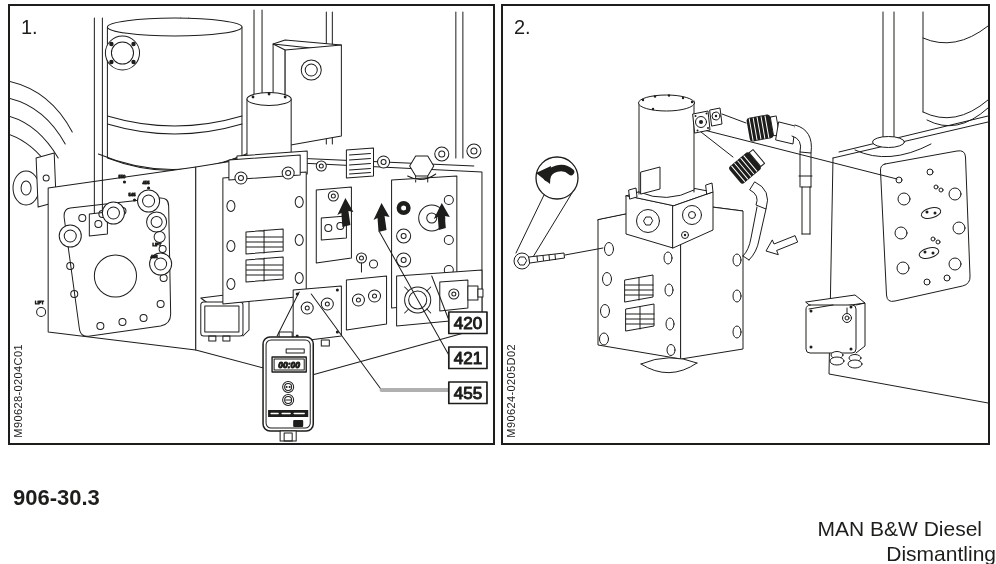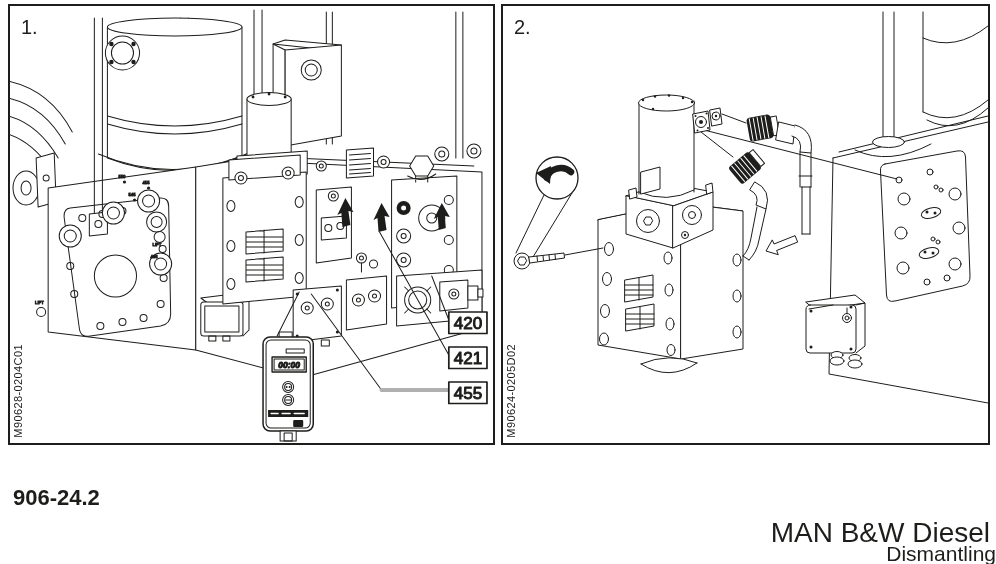--- a/index.html
+++ b/index.html
@@ -9,21 +9,21 @@
   #panel-1{left:8px;width:487px;}
   #panel-2{left:501px;width:489px;}
   .panel svg{position:absolute;left:0;top:0;width:100%;height:100%;}
   .panel-number{position:absolute;left:11px;top:11px;font-size:20px;line-height:1;color:#1d1d1b;z-index:3;}
   .figure-code{position:absolute;left:2px;bottom:5px;writing-mode:vertical-rl;transform:rotate(180deg);
                font-size:11px;letter-spacing:.4px;color:#1d1d1b;z-index:3;}
   .footer-text{position:absolute;white-space:nowrap;}
   #section-number{left:13px;top:485px;font-size:22px;font-weight:bold;}
   #page-title{left:26px;top:481px;width:970px;text-align:center;font-size:23px;font-weight:bold;}
   #page-subtitle{left:26px;top:518px;width:970px;text-align:right;font-size:21px;margin-top:24px;}
-  #brand-name{right:6px;top:517px;font-size:28px;}
+  #brand-name{right:14px;top:517px;font-size:21px;}
   svg text{font-family:"Liberation Sans",sans-serif;fill:#1d1d1b;}
   .lines{stroke:#1d1d1b;fill:none;stroke-width:1;stroke-linejoin:round;stroke-linecap:round;}
   .wfill{fill:#ffffff;}
   .dark{fill:#1d1d1b;stroke:none;}
   .gray-lead{stroke:#b0b0b0;stroke-width:4;}
   .callout-rect{fill:#fff;stroke:#1d1d1b;stroke-width:1.7;}
   .callout-text{font-size:17px;}
   .micro{font-size:4.2px;}
 </style>
 </head>
@@ -427,17 +427,17 @@
           <circle cx="19" cy="255" r="8" class="wfill"></circle>
           <path d="M23.5,255 L21.2,259 L16.8,259 L14.5,255 L16.8,251 L21.2,251 Z"></path>
           <path d="M26,251 L61,247 L61.5,252 L27,257 Z" class="wfill"></path>
           <path d="M34,250 L34.5,255 M40,249.5 L40.5,254.5 M46,249 L46.5,254 M52,248.5 L52.5,253.5"></path>
           <path d="M62,249 L100,242"></path>
         </g>
       </g>
     </svg>
   </div>
 
-  <div class="footer-text" id="section-number">906-24.2</div>
+  <div class="footer-text" id="section-number">906-30.3</div>
   <div class="footer-text" id="page-subtitle">Dismantling</div>
   <div class="footer-text" id="brand-name">MAN B&amp;W Diesel</div>
 
 </div>
 
 </body></html>

